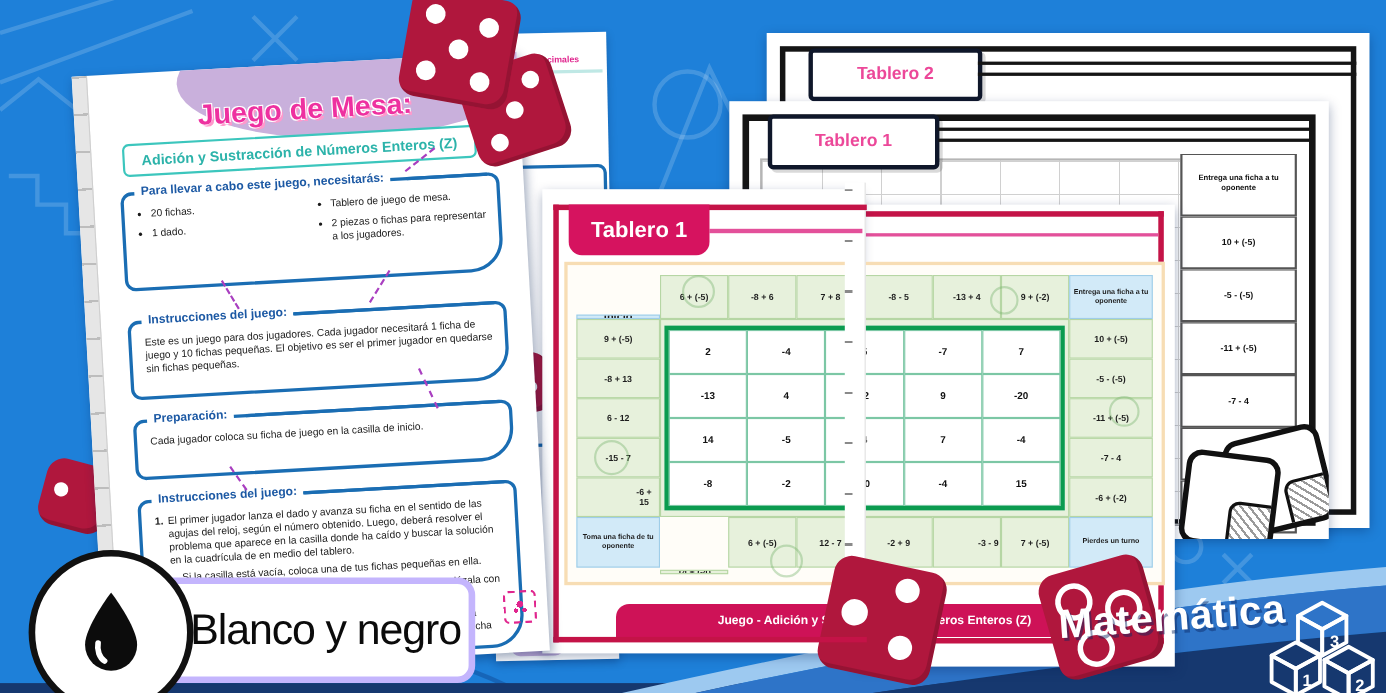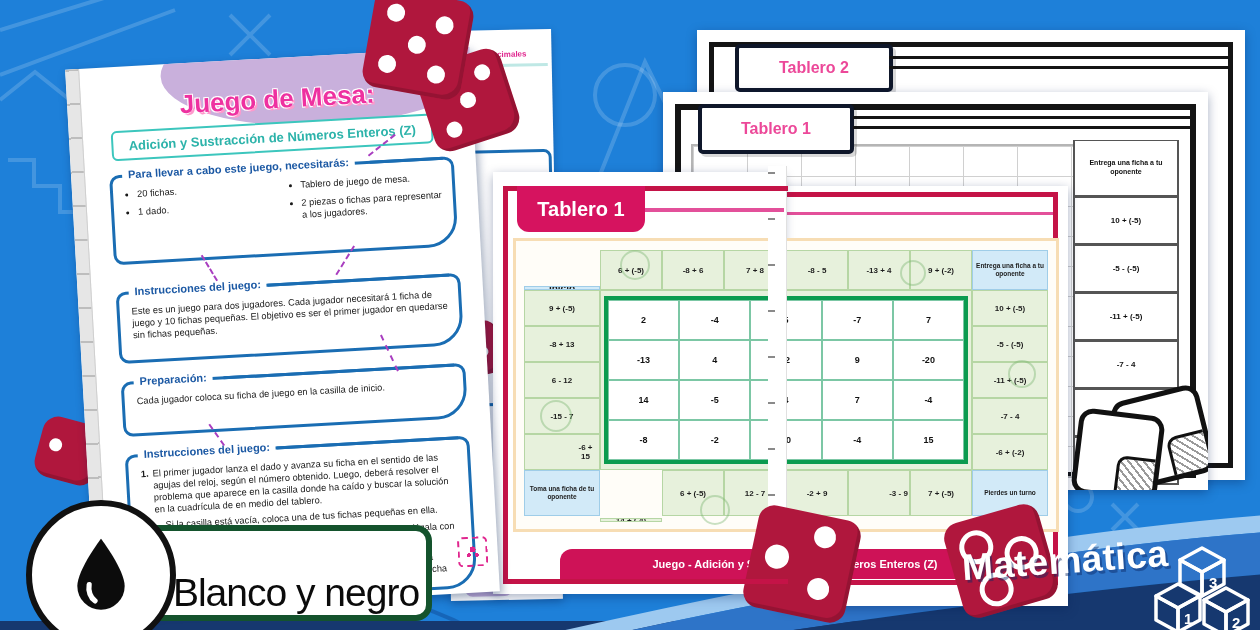--- a/index.html
+++ b/index.html
@@ -126,21 +126,21 @@
   .dash{position:absolute;border-top:2.5px dashed #a93fc0;z-index:71;}
   #stamp{position:absolute;right:10px;bottom:26px;width:26px;height:26px;
     border:2px dashed #e0268e;border-radius:5px;}
   #stamp::after{content:"";position:absolute;inset:5px;background:
     radial-gradient(circle 3px at 50% 35%,#e0268e 3px,transparent 3px),
     radial-gradient(circle 2px at 25% 70%,#e0268e 2px,transparent 2px),
     radial-gradient(circle 2px at 75% 70%,#e0268e 2px,transparent 2px);}
 
   
   #badge-rect{left:112px;top:525px;width:308px;height:84px;background:#fff;
-    border:6px solid #14532d;border-radius:16px;z-index:90;align-items:flex-end;}
+    border:6px solid #c4b5fd;border-radius:16px;z-index:90;}
   #badge-label{width:100%;padding-left:48px;font-size:39px;color:#0b0b0b;font-weight:500;
     letter-spacing:-1px;}
   #badge-circle{left:26px;top:500px;width:138px;height:138px;background:#fff;
     border:6px solid #111;border-radius:50%;z-index:91;}
   #drop{width:74px;height:84px;position:relative;}
 
   
   #ribbon-label{left:962px;top:540px;z-index:95;color:#fff;font-weight:bold;font-size:37px;
     transform:rotate(-4deg);text-shadow:2px 3px 0 rgba(10,40,100,.45);letter-spacing:.5px;}
   #cubes{left:1140px;top:542px;z-index:95;}

